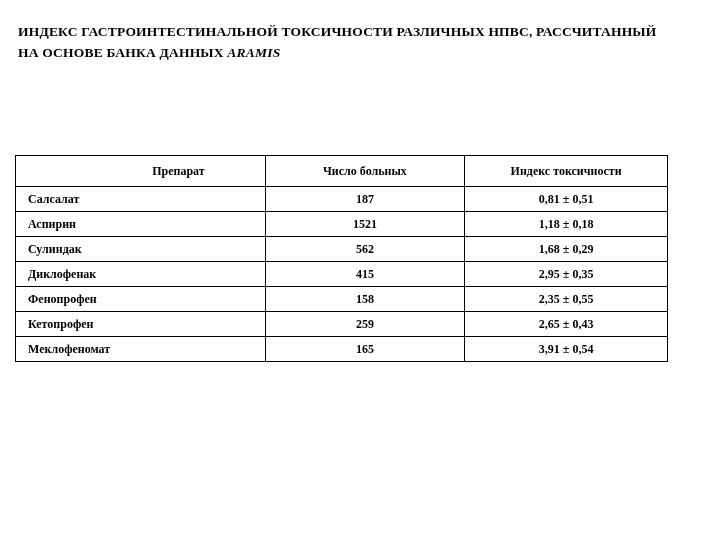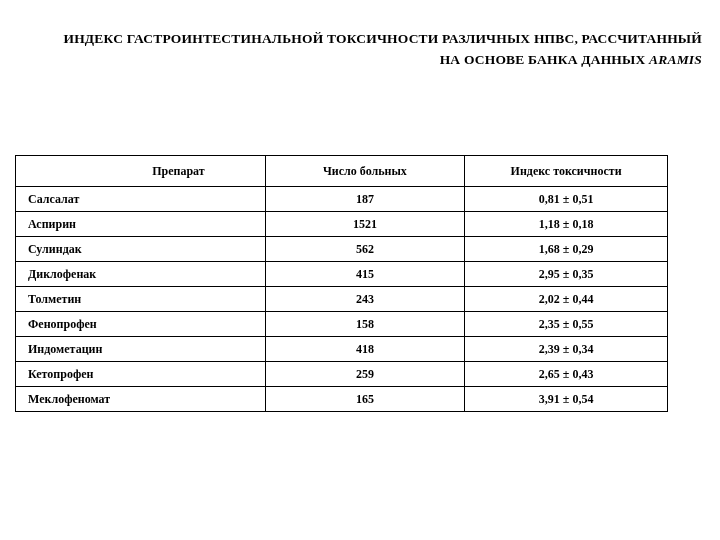--- a/index.html
+++ b/index.html
@@ -11,24 +11,24 @@
     position: relative;
     width: 720px;
     height: 540px;
     background: #ffffff;
     font-family: "Liberation Serif", "DejaVu Serif", serif;
     color: #000000;
     overflow: hidden;
   }
   .title {
     position: absolute;
-    top: 28px;
+    top: 21px;
     left: 18px;
     width: 684px;
-    text-align: right;
+    text-align: left;
     font-size: 13.5px;
     font-weight: bold;
     line-height: 21px;
     letter-spacing: 0.2px;
   }
   .title .italic {
     font-style: italic;
   }
   .toxicity-table {
     position: absolute;
@@ -107,33 +107,23 @@
           <td>Сулиндак</td>
           <td>562</td>
           <td>1,68 ± 0,29</td>
         </tr>
         <tr>
           <td>Диклофенак</td>
           <td>415</td>
           <td>2,95 ± 0,35</td>
         </tr>
         <tr>
-          <td>Толметин</td>
-          <td>243</td>
-          <td>2,02 ± 0,44</td>
-        </tr>
-        <tr>
           <td>Фенопрофен</td>
           <td>158</td>
           <td>2,35 ± 0,55</td>
-        </tr>
-        <tr>
-          <td>Индометацин</td>
-          <td>418</td>
-          <td>2,39 ± 0,34</td>
         </tr>
         <tr>
           <td>Кетопрофен</td>
           <td>259</td>
           <td>2,65 ± 0,43</td>
         </tr>
         <tr>
           <td>Меклофеномат</td>
           <td>165</td>
           <td>3,91 ± 0,54</td>

